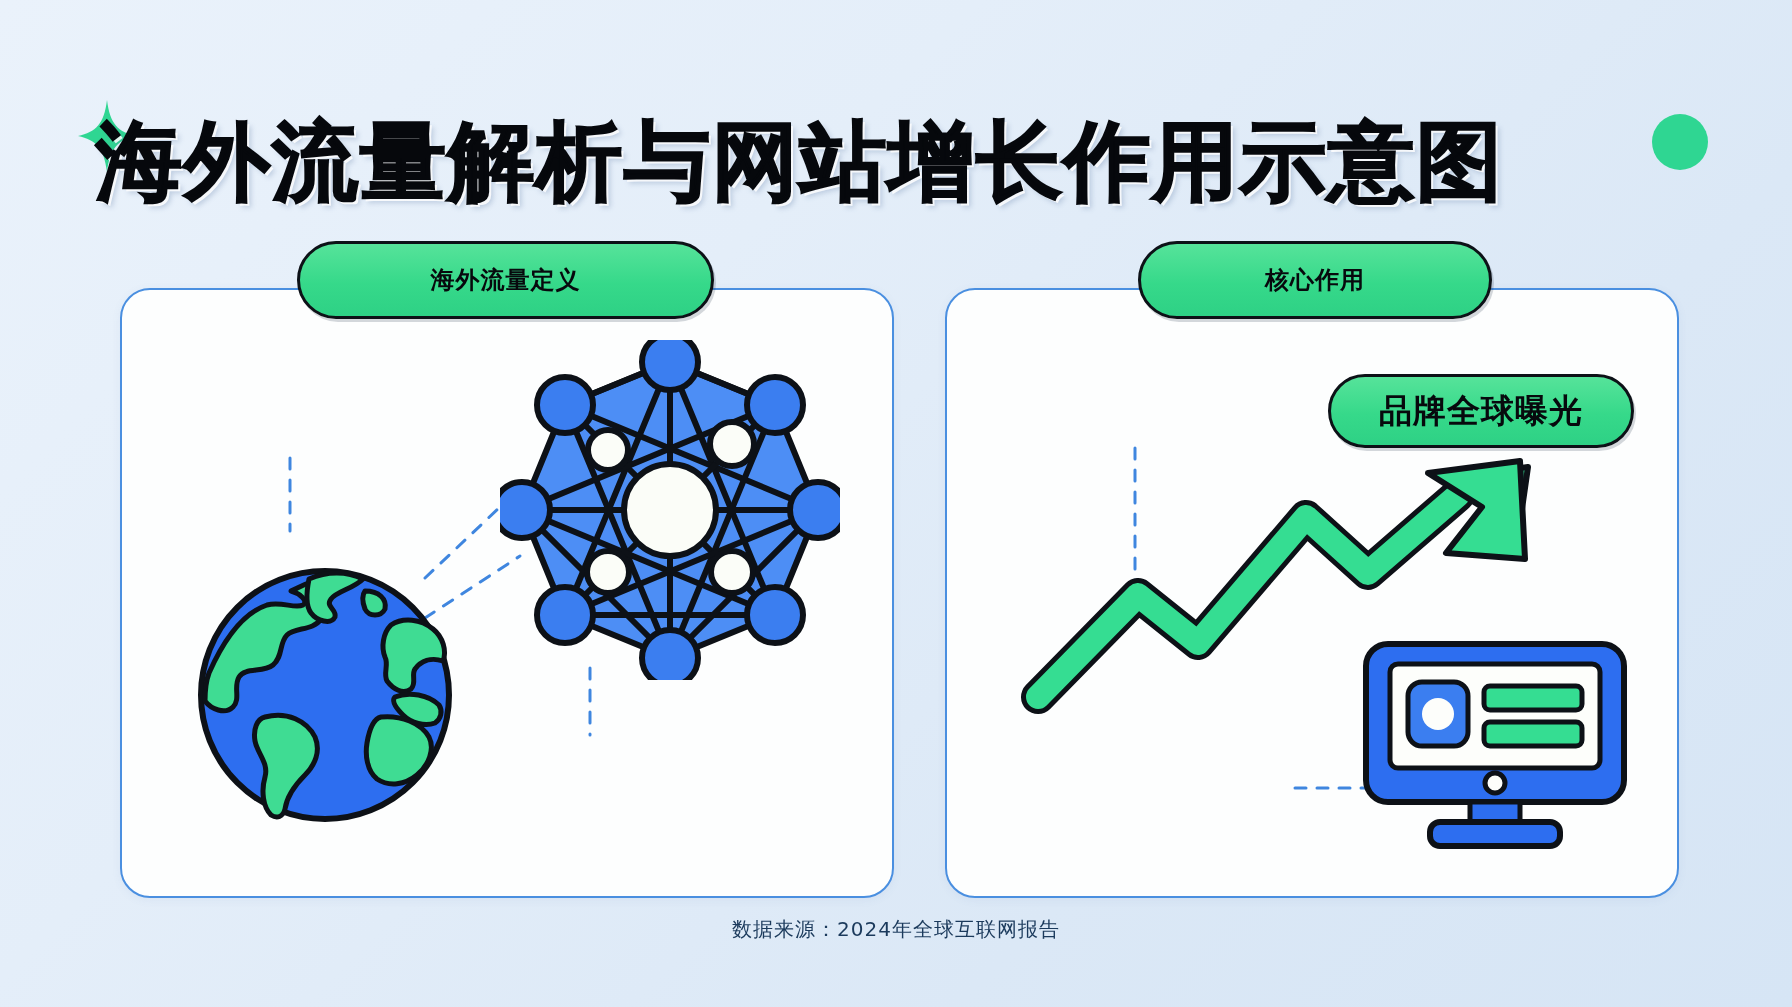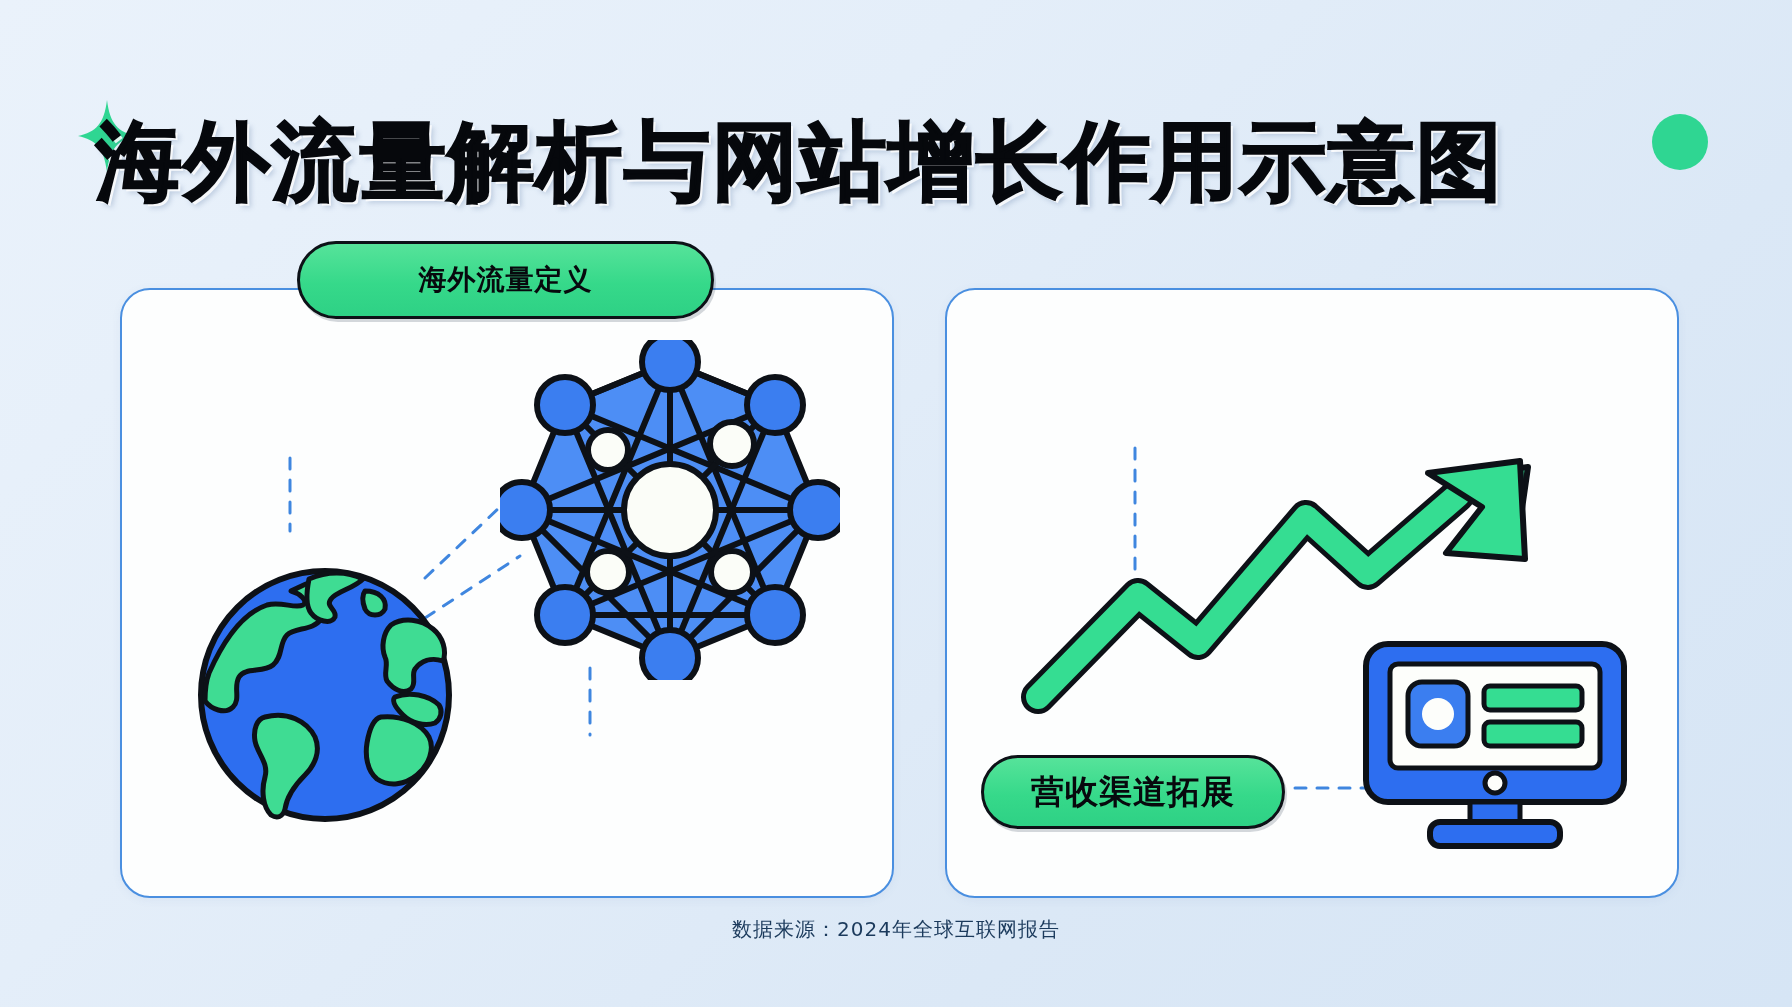--- a/index.html
+++ b/index.html
@@ -34,21 +34,21 @@
   
   .pill{
     position:absolute;display:flex;align-items:center;justify-content:center;
     background:linear-gradient(180deg,#56e39a 0%,#36d98a 55%,#2ed185 100%);
     border:3.5px solid #0d1117;border-radius:999px;
     color:#07090d;font-weight:700;
     font-family:"DejaVu Sans","Liberation Sans",sans-serif;
     box-shadow:2px 3px 0 rgba(20,40,60,.18);
     white-space:nowrap;letter-spacing:1px;
   }
-  .pill-head{height:72px;font-size:28px;z-index:6;}
+  .pill-head{height:72px;font-size:24px;z-index:6;}
   #pill-head-left{left:297px;top:241px;width:411px;}
   #pill-head-right{left:1138px;top:241px;width:348px;}
 
   .pill-item{height:68px;font-size:33px;z-index:5;}
   #pill-intl{left:158px;top:386px;width:339px;}
   #pill-cross{left:512px;top:735px;width:339px;}
   #pill-userscale{left:980px;top:374px;width:309px;}
   #pill-brand{left:1328px;top:374px;width:300px;}
   #pill-revenue{left:981px;top:755px;width:298px;}
 
@@ -175,22 +175,23 @@
     <circle cx="78" cy="74" r="16" fill="#fdfefb"></circle>
     <rect x="124" y="46" width="98" height="24" rx="6" fill="#35dd92" stroke="#0d1117" stroke-width="5"></rect>
     <rect x="124" y="82" width="98" height="24" rx="6" fill="#35dd92" stroke="#0d1117" stroke-width="5"></rect>
     <circle cx="135" cy="143" r="10" fill="#fdfefb" stroke="#0d1117" stroke-width="5"></circle>
     <rect x="110" y="162" width="50" height="22" fill="#2d6ef0" stroke="#0d1117" stroke-width="5"></rect>
     <rect x="70" y="182" width="130" height="24" rx="10" fill="#2d6ef0" stroke="#0d1117" stroke-width="6"></rect>
   </svg>
 
   <div class="pill pill-head" id="pill-head-left">海外流量定义</div>
 
+  <div class="pill pill-head" id="pill-head-right">核心作用</div>
 
 
 
 
+  <div class="pill pill-item" id="pill-brand">品牌全球曝光</div>
 
-  <div class="pill pill-item" id="pill-revenue">营收渠道拓展</div>
 
   <div class="footer">数据来源：2024年全球互联网报告</div>
 
 </div>
 
 </body></html>

